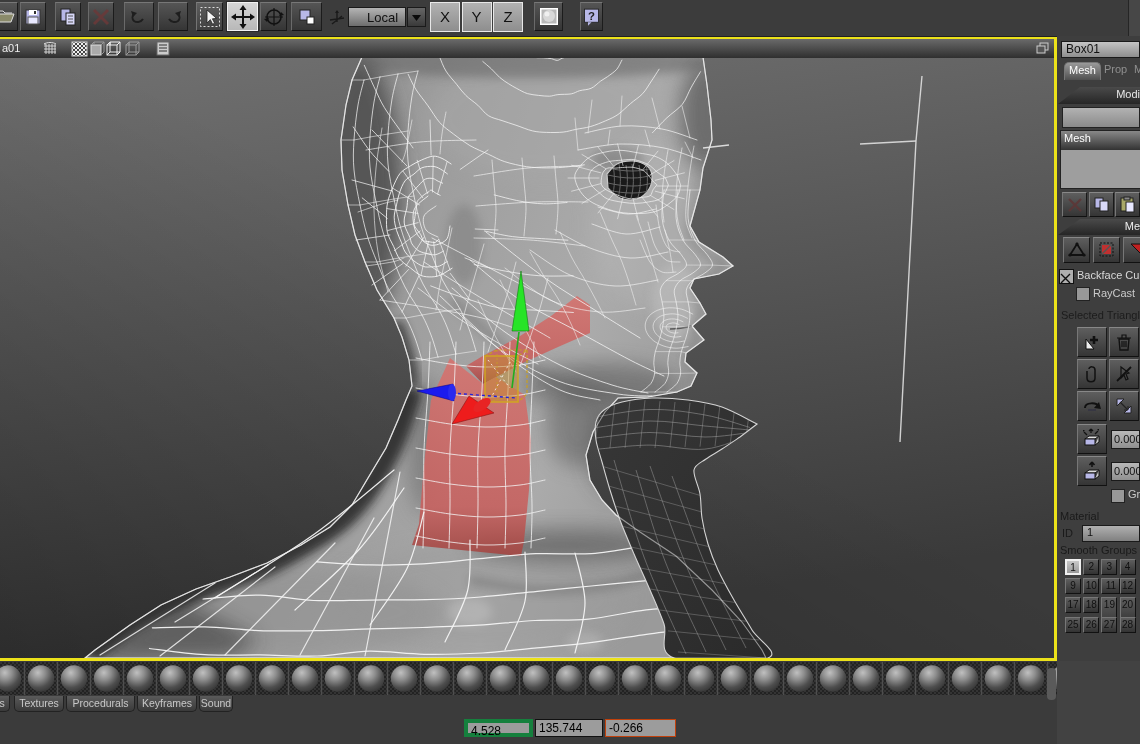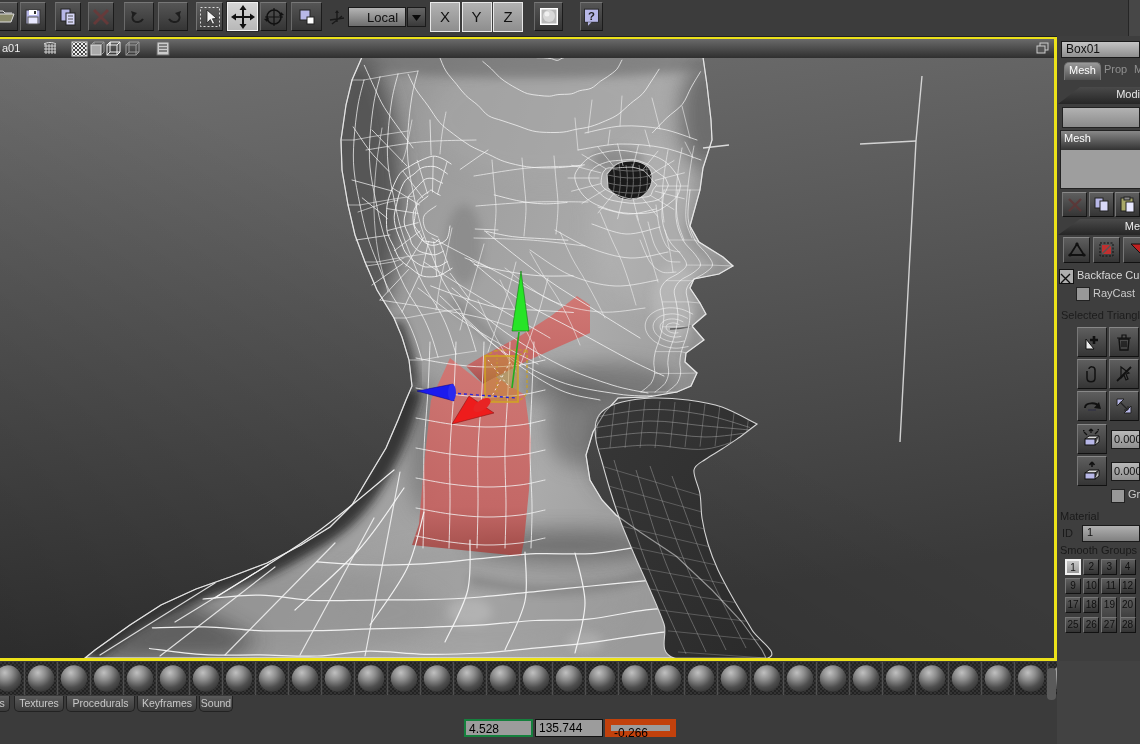--- a/index.html
+++ b/index.html
@@ -727,17 +727,17 @@
     <line x1="1047.5" y1="0" x2="1047.5" y2="33" stroke="#4e4e4e" stroke-width="1.5"></line>
     <circle cx="1031" cy="16.5" r="13.2" fill="url(#ball)"></circle>
     <line x1="1080.5" y1="0" x2="1080.5" y2="33" stroke="#4e4e4e" stroke-width="1.5"></line>
     <circle cx="1064" cy="16.5" r="13.2" fill="url(#ball)"></circle>
   </svg>
 <div style="position:absolute;left:-6px;top:696px;width:16px;height:16px;background:linear-gradient(#5a5a5a,#3a3a3a);border:1px solid #222;border-top:none;border-radius:0 0 5px 5px;color:#c8c8c8;font-size:10.5px;padding-top:1px;text-align:center;box-sizing:border-box">s</div>
 <div style="position:absolute;left:14px;top:696px;width:50px;height:16px;background:linear-gradient(#5a5a5a,#3a3a3a);border:1px solid #222;border-top:none;border-radius:0 0 5px 5px;color:#c8c8c8;font-size:10.5px;padding-top:1px;text-align:center;box-sizing:border-box">Textures</div>
 <div style="position:absolute;left:66px;top:696px;width:69px;height:16px;background:linear-gradient(#5a5a5a,#3a3a3a);border:1px solid #222;border-top:none;border-radius:0 0 5px 5px;color:#c8c8c8;font-size:10.5px;padding-top:1px;text-align:center;box-sizing:border-box">Procedurals</div>
 <div style="position:absolute;left:137px;top:696px;width:60px;height:16px;background:linear-gradient(#5a5a5a,#3a3a3a);border:1px solid #222;border-top:none;border-radius:0 0 5px 5px;color:#c8c8c8;font-size:10.5px;padding-top:1px;text-align:center;box-sizing:border-box">Keyframes</div>
 <div style="position:absolute;left:199px;top:696px;width:34px;height:16px;background:linear-gradient(#5a5a5a,#3a3a3a);border:1px solid #222;border-top:none;border-radius:0 0 5px 5px;color:#c8c8c8;font-size:10.5px;padding-top:1px;text-align:center;box-sizing:border-box">Sound</div>
-<div style="position:absolute;left:464px;top:719px;width:69px;height:18px;background:#9c9c9c;border:2px solid #15803d;box-sizing:border-box;color:#000;font-size:12px;padding:1px 0 0 3px">4.528</div>
+<div style="position:absolute;left:464px;top:719px;width:69px;height:18px;background:#9c9c9c;border:4px solid #15803d;box-sizing:border-box;color:#000;font-size:12px;padding:1px 0 0 3px">4.528</div>
 <div style="position:absolute;left:535px;top:719px;width:68px;height:18px;background:#9c9c9c;border:1px solid #111;box-sizing:border-box;color:#000;font-size:12px;padding:1px 0 0 3px">135.744</div>
-<div style="position:absolute;left:605px;top:719px;width:71px;height:18px;background:#9c9c9c;border:6px solid #c2410c;box-sizing:border-box;color:#000;font-size:12px;padding:1px 8px 0 3px">-0.266</div>
+<div style="position:absolute;left:605px;top:719px;width:71px;height:18px;background:#9c9c9c;border:1px solid #c2410c;box-sizing:border-box;color:#000;font-size:12px;padding:1px 8px 0 3px">-0.266</div>
 <div style="position:absolute;left:1057px;top:661px;width:83px;height:83px;background:#424242"></div>
 <div style="position:absolute;left:1047px;top:668px;width:9px;height:32px;background:#5a5a5a;border-radius:4px"></div>
 
 </body></html>

